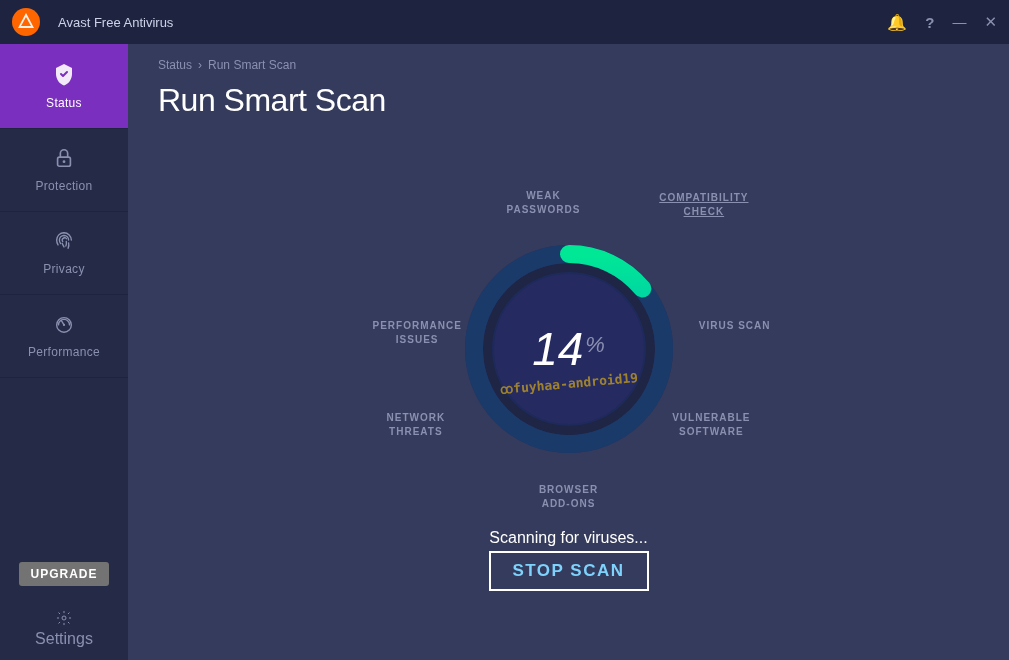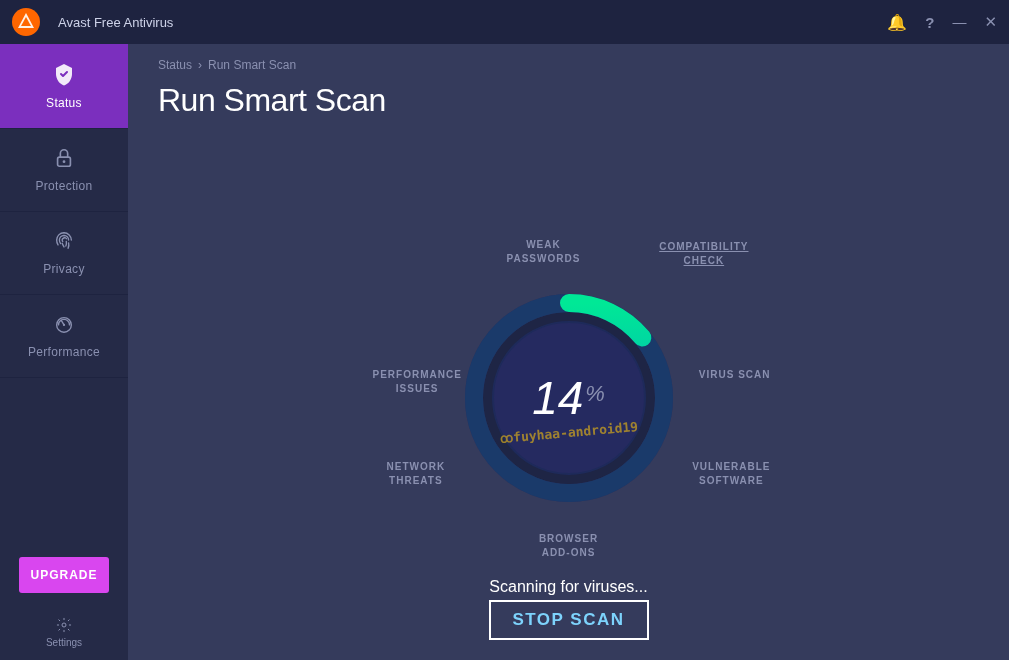--- a/index.html
+++ b/index.html
@@ -82,22 +82,22 @@
     .sidebar-item .label {
       font-size: 12px;
       font-weight: 500;
       text-align: center;
       letter-spacing: 0.3px;
     }
 
     
     .upgrade-btn {
       width: 90px;
-      height: 36px;
-      background: #d946ef;
+      height: 24px;
+      background: #737373;
       color: #fff;
       font-size: 12px;
       font-weight: 700;
       letter-spacing: 1px;
       border: none;
       border-radius: 3px;
       cursor: pointer;
       margin-top: auto;
       margin-bottom: 12px;
     }
@@ -141,21 +141,21 @@
       color: #ffffff;
       letter-spacing: -0.5px;
     }
 
     
     .scan-area {
       flex: 1;
       display: flex;
       flex-direction: column;
       align-items: center;
-      justify-content: flex-end;
+      justify-content: center;
       position: relative;
     }
 
     
     .ring-container {
       position: relative;
       width: 420px;
       height: 340px;
       display: flex;
       align-items: center;
@@ -168,21 +168,21 @@
       font-size: 10px;
       font-weight: 700;
       letter-spacing: 1px;
       color: #8a90b0;
       text-align: center;
       line-height: 1.4;
     }
     .scan-label.weak-passwords { top: 10px; left: 148px; }
     .scan-label.compatibility-check { top: 12px; right: 30px; text-decoration: underline; }
     .scan-label.virus-scan { top: 140px; right: 8px; }
-    .scan-label.vulnerable-software { bottom: 80px; right: 8px; }
+    .scan-label.vulnerable-software { bottom: 80px; right: 28px; }
     .scan-label.browser-addons { bottom: 8px; left: 50%; transform: translateX(-50%); }
     .scan-label.network-threats { bottom: 80px; left: 28px; }
     .scan-label.performance-issues { top: 140px; left: 14px; }
 
     
     .ring-svg {
       width: 220px;
       height: 220px;
     }
 
@@ -326,21 +326,21 @@
 
     <div style="flex:1;"></div>
 
     <button class="upgrade-btn">UPGRADE</button>
 
     <div class="settings-item">
       <svg width="16" height="16" viewBox="0 0 24 24" fill="none">
         <circle cx="12" cy="12" r="3" stroke="#8a90b0" stroke-width="1.5" fill="none"></circle>
         <path d="M12 2v2M12 20v2M4.22 4.22l1.42 1.42M18.36 18.36l1.42 1.42M2 12h2M20 12h2M4.22 19.78l1.42-1.42M18.36 5.64l1.42-1.42" stroke="#8a90b0" stroke-width="1.5" stroke-linecap="round"></path>
       </svg>
-      <span style="font-size:10px; color:#8a90b0;">Settings</span>
+      <span style="font-size:16px; color:#8a90b0;">Settings</span>
     </div>
   </div>
 
   <div id="content">
 
     <div class="breadcrumb">
       <span>Status</span>
       <span>›</span>
       <span>Run Smart Scan</span>
     </div>

